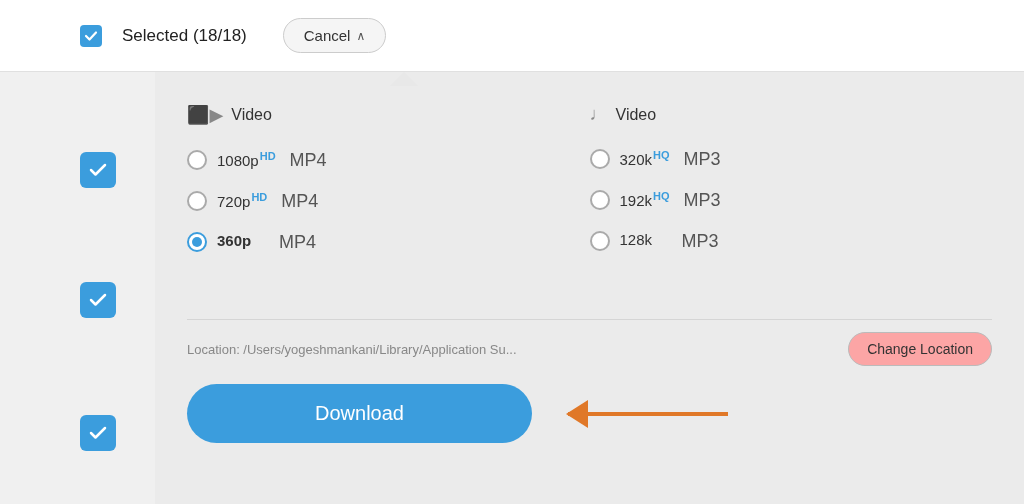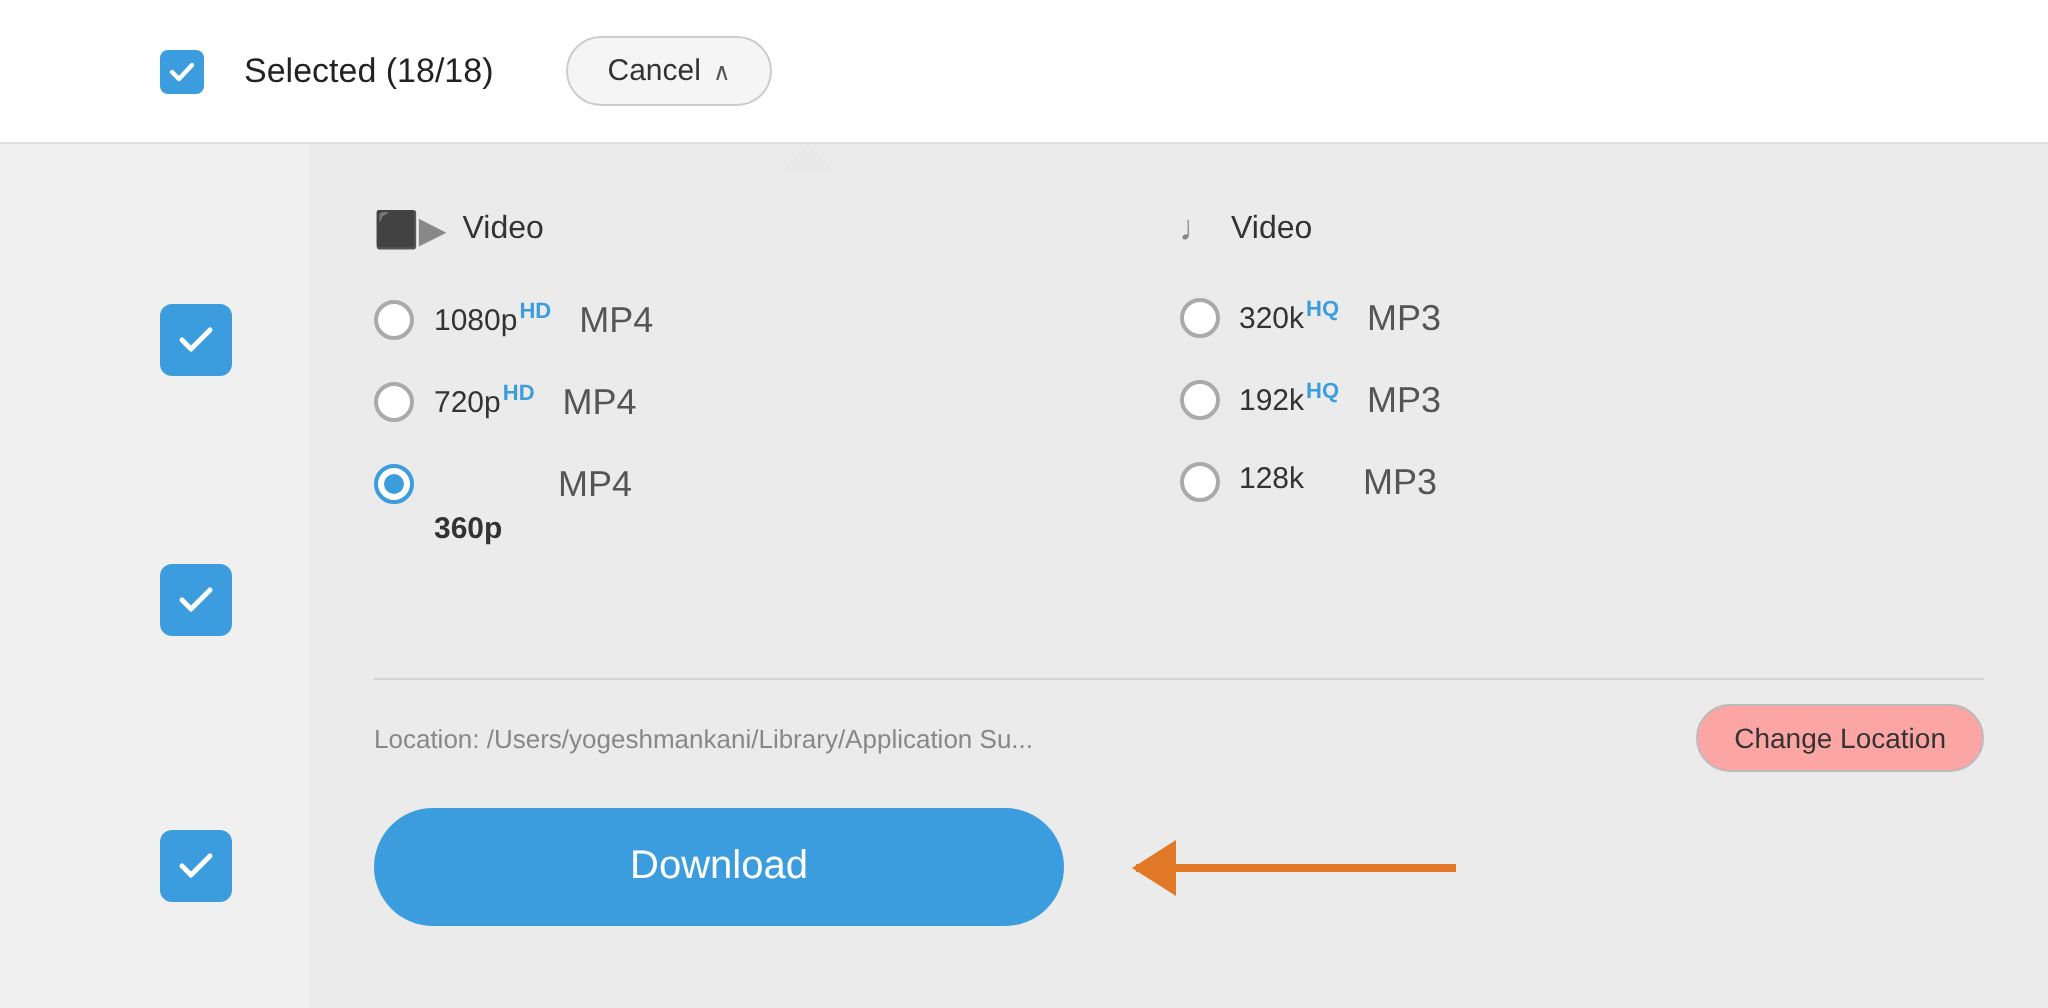--- a/index.html
+++ b/index.html
@@ -341,21 +341,21 @@
       <div class="option-row">
         <div class="radio-outer"></div>
         <span class="option-label">720p<span class="badge">HD</span></span>
         <span class="option-format">MP4</span>
       </div>
 
       <div class="option-row">
         <div class="radio-outer selected">
           <div class="radio-inner"></div>
         </div>
-        <span class="option-label" style="font-weight:700;margin-top:24px;">360p</span>
+        <span class="option-label" style="font-weight:700;">360p</span>
         <span class="option-format">MP4</span>
       </div>
     </div>
 
     <div>
       <div class="col-header">
         <span class="col-icon">♩</span>
         <span>Video</span>
       </div>
 

